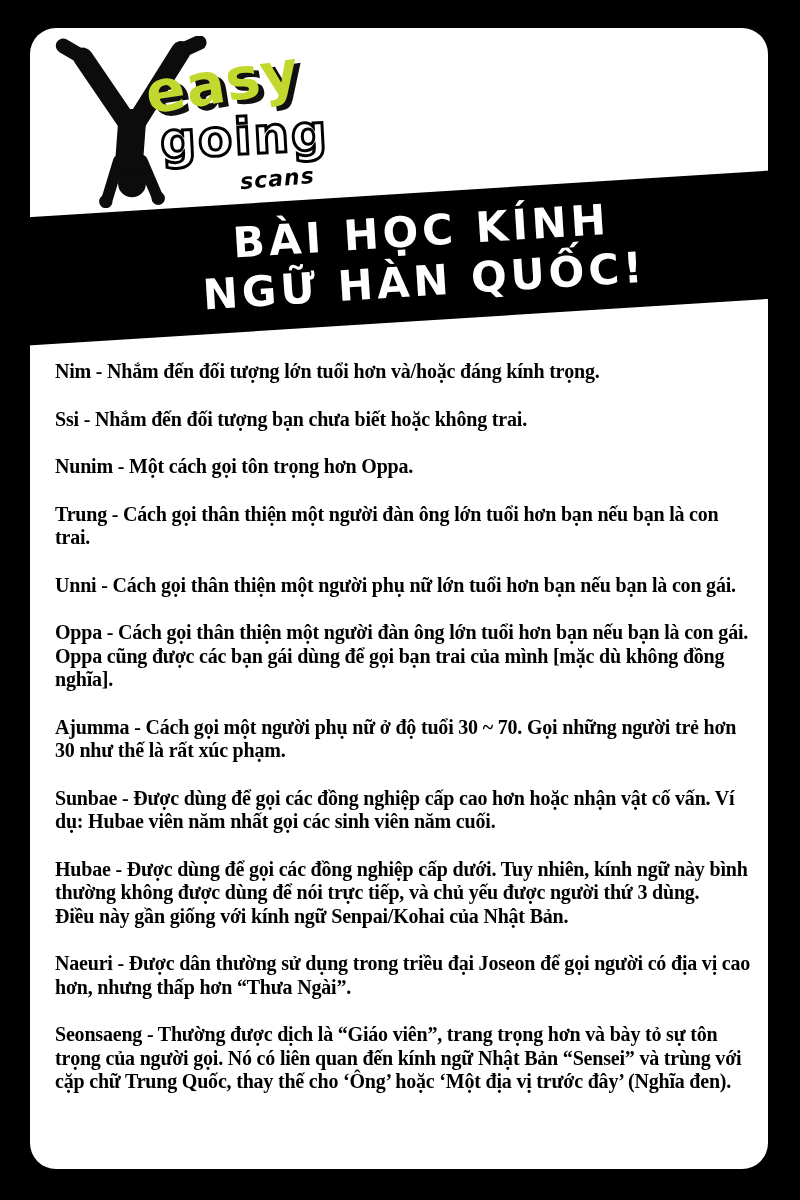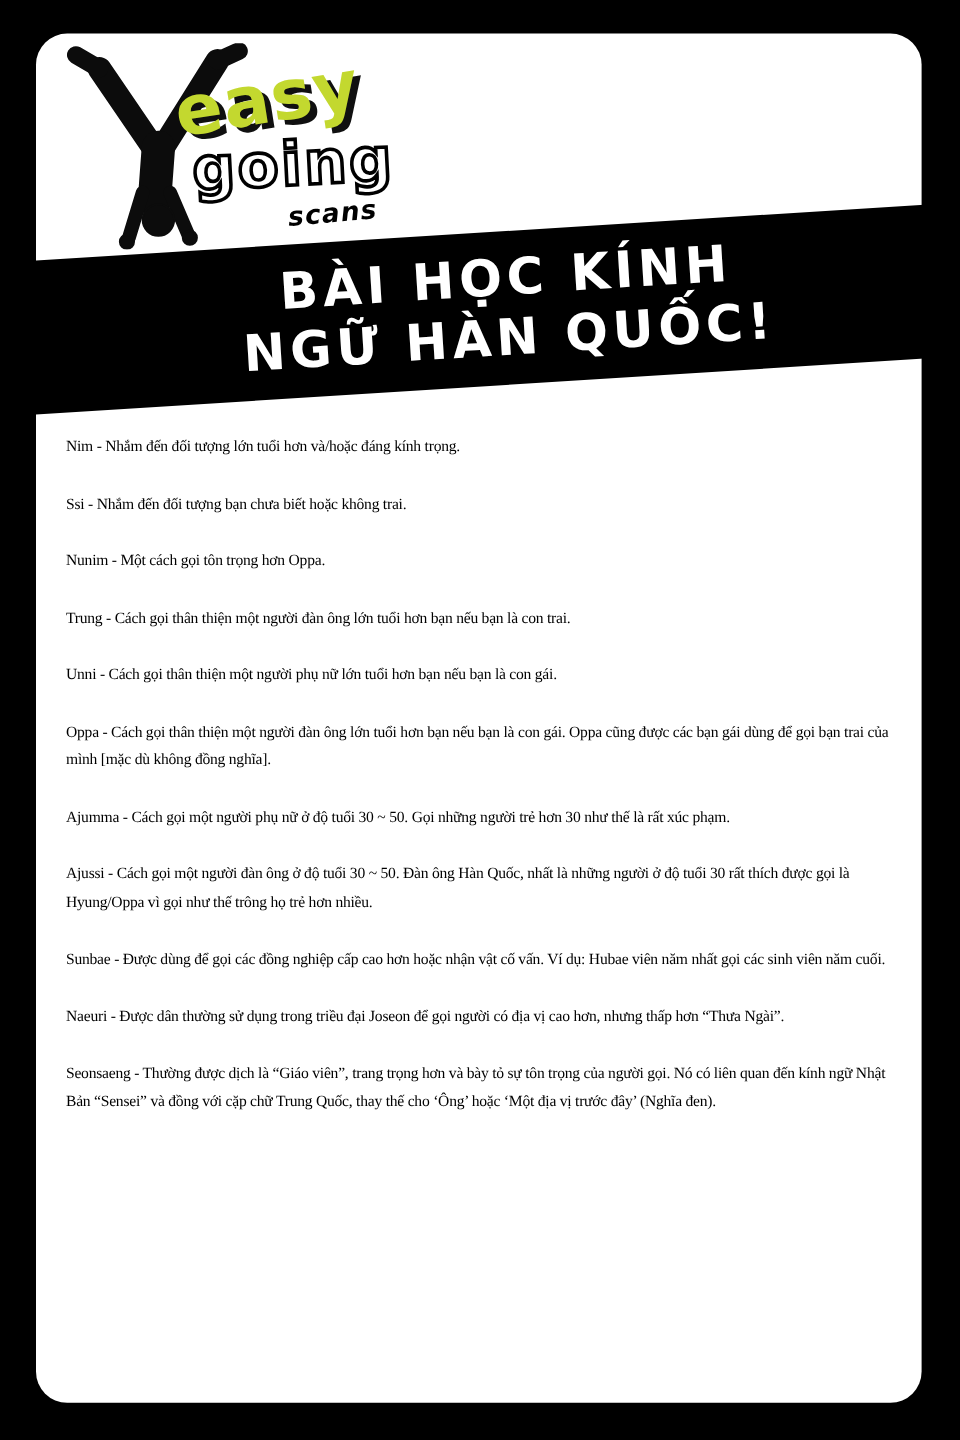--- a/index.html
+++ b/index.html
@@ -20,22 +20,22 @@
               font-weight:700;font-style:italic;font-size:22px;color:#000;
               transform:rotate(-5deg);letter-spacing:1px;}
   
   .banner{position:absolute;left:-24px;top:194px;width:848px;height:128px;background:#000;
           transform:rotate(-3.6deg);display:flex;flex-direction:column;align-items:center;
           justify-content:center;gap:2px;padding-left:46px;box-sizing:border-box;}
   .banner .bline{color:#fff;font-family:"DejaVu Sans",sans-serif;font-weight:700;
                  font-size:42px;line-height:1.15;letter-spacing:4px;white-space:nowrap;}
   
   .glossary{position:absolute;left:55px;top:360px;width:696px;color:#000;
-            font-family:"Liberation Serif",serif;font-weight:400;
-            font-size:13px;line-height:23.5px;letter-spacing:-0.2px;}
+            font-family:"Liberation Serif",serif;font-weight:700;
+            font-size:20px;line-height:23.5px;letter-spacing:-0.2px;}
   .glossary p.entry{margin:0 0 24px 0;}
   .glossary span.line{display:block;}
 </style>
 </head>
 <body>
 
 <div class="page">
 
   <div class="card"></div>
 
@@ -82,31 +82,30 @@
       <p class="entry">
         <span class="line">Trung - Cách gọi thân thiện một người đàn ông lớn tuổi hơn bạn nếu bạn là con trai.</span>
       </p>
       <p class="entry">
         <span class="line">Unni - Cách gọi thân thiện một người phụ nữ lớn tuổi hơn bạn nếu bạn là con gái.</span>
       </p>
       <p class="entry">
         <span class="line">Oppa - Cách gọi thân thiện một người đàn ông lớn tuổi hơn bạn nếu bạn là con gái. Oppa cũng được các bạn gái dùng để gọi bạn trai của mình [mặc dù không đồng nghĩa].</span>
       </p>
       <p class="entry">
-        <span class="line">Ajumma - Cách gọi một người phụ nữ ở độ tuổi 30 ~ 50. Gọi những người trẻ hơn 30 như thế là rất xúc phạm.</span>
-      </p>
-      <p class="entry">
-        <span class="line">Ajussi - Cách gọi một người đàn ông ở độ tuổi 30 ~ 50. Đàn ông Hàn Quốc, nhất là những người ở độ tuổi 30 rất thích được gọi là Hyung/Oppa vì gọi như thế trông họ trẻ hơn nhiều.</span>
+        <span class="line">Ajumma - Cách gọi một người phụ nữ ở độ tuổi 30 ~ 70. Gọi những người trẻ hơn 30 như thế là rất xúc phạm.</span>
       </p>
       <p class="entry">
         <span class="line">Sunbae - Được dùng để gọi các đồng nghiệp cấp cao hơn hoặc nhận vật cố vấn. Ví dụ: Hubae viên năm nhất gọi các sinh viên năm cuối.</span>
       </p>
       <p class="entry">
+        <span class="line">Hubae - Được dùng để gọi các đồng nghiệp cấp dưới. Tuy nhiên, kính ngữ này bình thường không được dùng để nói trực tiếp, và chủ yếu được người thứ 3 dùng.</span>
+        <span class="line">Điều này gần giống với kính ngữ Senpai/Kohai của Nhật Bản.</span>
       </p>
       <p class="entry">
         <span class="line">Naeuri - Được dân thường sử dụng trong triều đại Joseon để gọi người có địa vị cao hơn, nhưng thấp hơn “Thưa Ngài”.</span>
       </p>
       <p class="entry">
-        <span class="line">Seonsaeng - Thường được dịch là “Giáo viên”, trang trọng hơn và bày tỏ sự tôn trọng của người gọi. Nó có liên quan đến kính ngữ Nhật Bản “Sensei” và đồng với cặp chữ Trung Quốc, thay thế cho ‘Ông’ hoặc ‘Một địa vị trước đây’ (Nghĩa đen).</span>
+        <span class="line">Seonsaeng - Thường được dịch là “Giáo viên”, trang trọng hơn và bày tỏ sự tôn trọng của người gọi. Nó có liên quan đến kính ngữ Nhật Bản “Sensei” và trùng với cặp chữ Trung Quốc, thay thế cho ‘Ông’ hoặc ‘Một địa vị trước đây’ (Nghĩa đen).</span>
       </p>
     </div>
 
 </div>
 
 </body></html>

